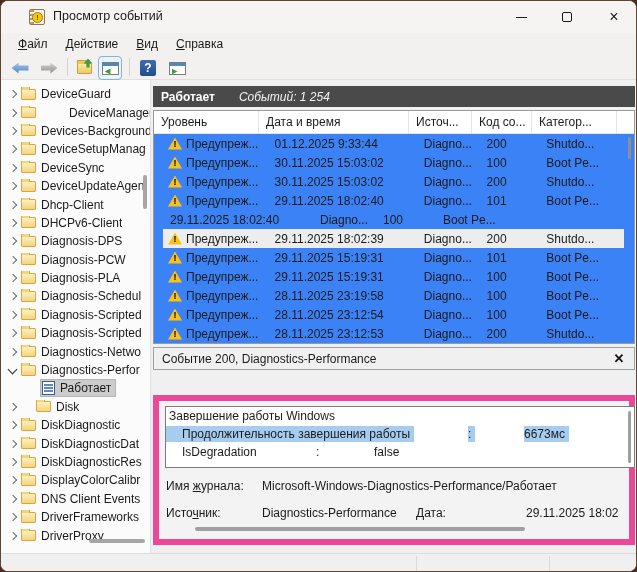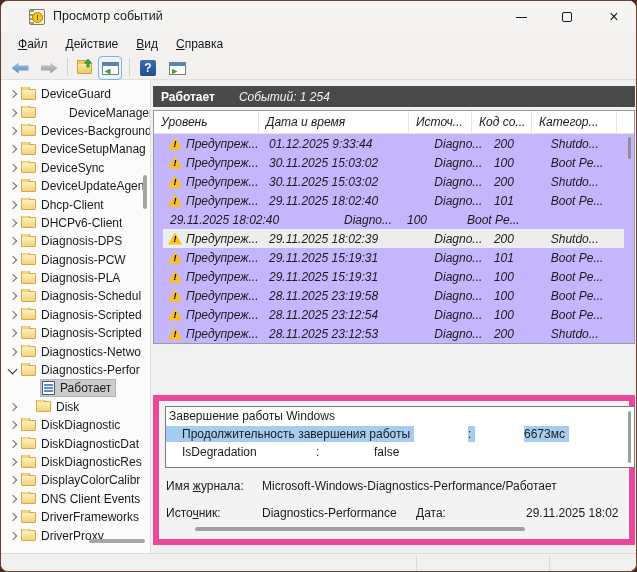--- a/index.html
+++ b/index.html
@@ -72,30 +72,30 @@
   .tree-label { overflow:hidden; white-space:nowrap; }
   #tree-vscroll { position:absolute; right:3px; top:95px; width:4px; height:34px; background:#a6a6a6; border-radius:2px; }
   #tree-hscroll { position:absolute; left:88px; top:459px; width:56px; height:4px; background:#a6a6a6; border-radius:2px; }
 
   
   #main { position:absolute; left:151px; top:79px; width:486px; height:473px; }
   #list-header-bar { position:absolute; left:1px; top:6px; width:482px; height:21px; background:#4a4a4a; color:#fff; display:flex; align-items:center; font-size:12px; }
   #list-header-bar .log { font-weight:bold; margin-left:8px; }
   #list-header-bar .count { margin-left:24px; color:#f2f2f2;font-style:italic; }
 
-  #list { position:absolute; left:1px; top:30px; width:482px; height:234px; background:#c4b5fd; border:1px solid #9a9a9a; overflow:hidden;font-style:italic; }
+  #list { position:absolute; left:1px; top:30px; width:482px; height:234px; background:#3b82f6; border:1px solid #9a9a9a; overflow:hidden; }
   #cols { position:absolute; left:0; top:0; right:0; height:23px; display:flex; border-bottom:1px solid #e5e5e5; background:#fff; }
   .col { font-size:12px; color:#1b1b1b; padding:4px 0 0 7px; border-right:1px solid #e5e5e5; white-space:nowrap; overflow:hidden; }
   .c0{width:105px;} .c1{width:150px;} .c2{width:63px;} .c3{width:60px;} .c4{width:85px;} .c5{flex:1; border-right:none;}
   #rows { position:absolute; left:9px; top:23px; right:10px; }
   .row { height:19px; display:flex; align-items:center; font-size:12px; color:#1b1b1b; }
   .row.selected { background:#ededed; }
   .cell { white-space:nowrap; overflow:hidden; padding-left:7px; }
   .cell.lvl { width:105px; display:flex; align-items:center; padding-left:5px; }
-  .cell.dt { width:150px; } .cell.src { width:63px;margin-left:24px; } .cell.code { width:60px; } .cell.cat { width:85px; }
+  .cell.dt { width:150px; } .cell.src { width:63px; } .cell.code { width:60px; } .cell.cat { width:85px; }
   .wicon { position:relative; width:14px; height:12px; margin-right:4px; flex:0 0 14px;
     clip-path:polygon(50% 0,100% 100%,0 100%); background:#fdc116; }
   .wicon::after { content:'!'; position:absolute; left:0; right:0; bottom:0; text-align:center;
     font-size:9px; font-weight:bold; color:#000; line-height:11px; }
   .eicon { position:relative; width:13px; height:13px; margin-right:5px; flex:0 0 13px;
     border-radius:50%; background:#b21d1e; box-shadow:inset 0 0 0 1.5px #b21d1e, inset 0 0 0 2.5px #fff; }
   .eicon::after { content:'!'; position:absolute; left:0; right:0; top:0; text-align:center;
     font-size:9px; font-weight:bold; color:#fff; line-height:13px; }
   #list-vscroll { position:absolute; right:3px; top:26px; width:3px; height:22px; background:#8f8f8f; border-radius:2px; }
 
@@ -488,20 +488,24 @@
             <span class="cell dt">28.11.2025 23:12:53</span>
             <span class="cell src">Diagno...</span>
             <span class="cell code">200</span>
             <span class="cell cat">Shutdo...</span>
           </div>
         </div>
       <div id="list-vscroll"></div>
     </div>
 
     <div id="preview">
+      <div id="pv-header">
+        <span id="pv-title">Событие 200, Diagnostics-Performance</span>
+        <span id="pv-close">✕</span>
+      </div>
       <div id="pv-body">
         <div id="gen-box">
           <div class="gen-line first">
               <span class="lbl">Завершение работы Windows</span>
             </div>
           <div class="gen-line" id="gen-line2">
             <span class="hl">
                 <span class="lbl">Продолжительность завершения работы</span>
               </span>
             <span class="colon hl" style="height:16px;display:flex;align-items:center;">

